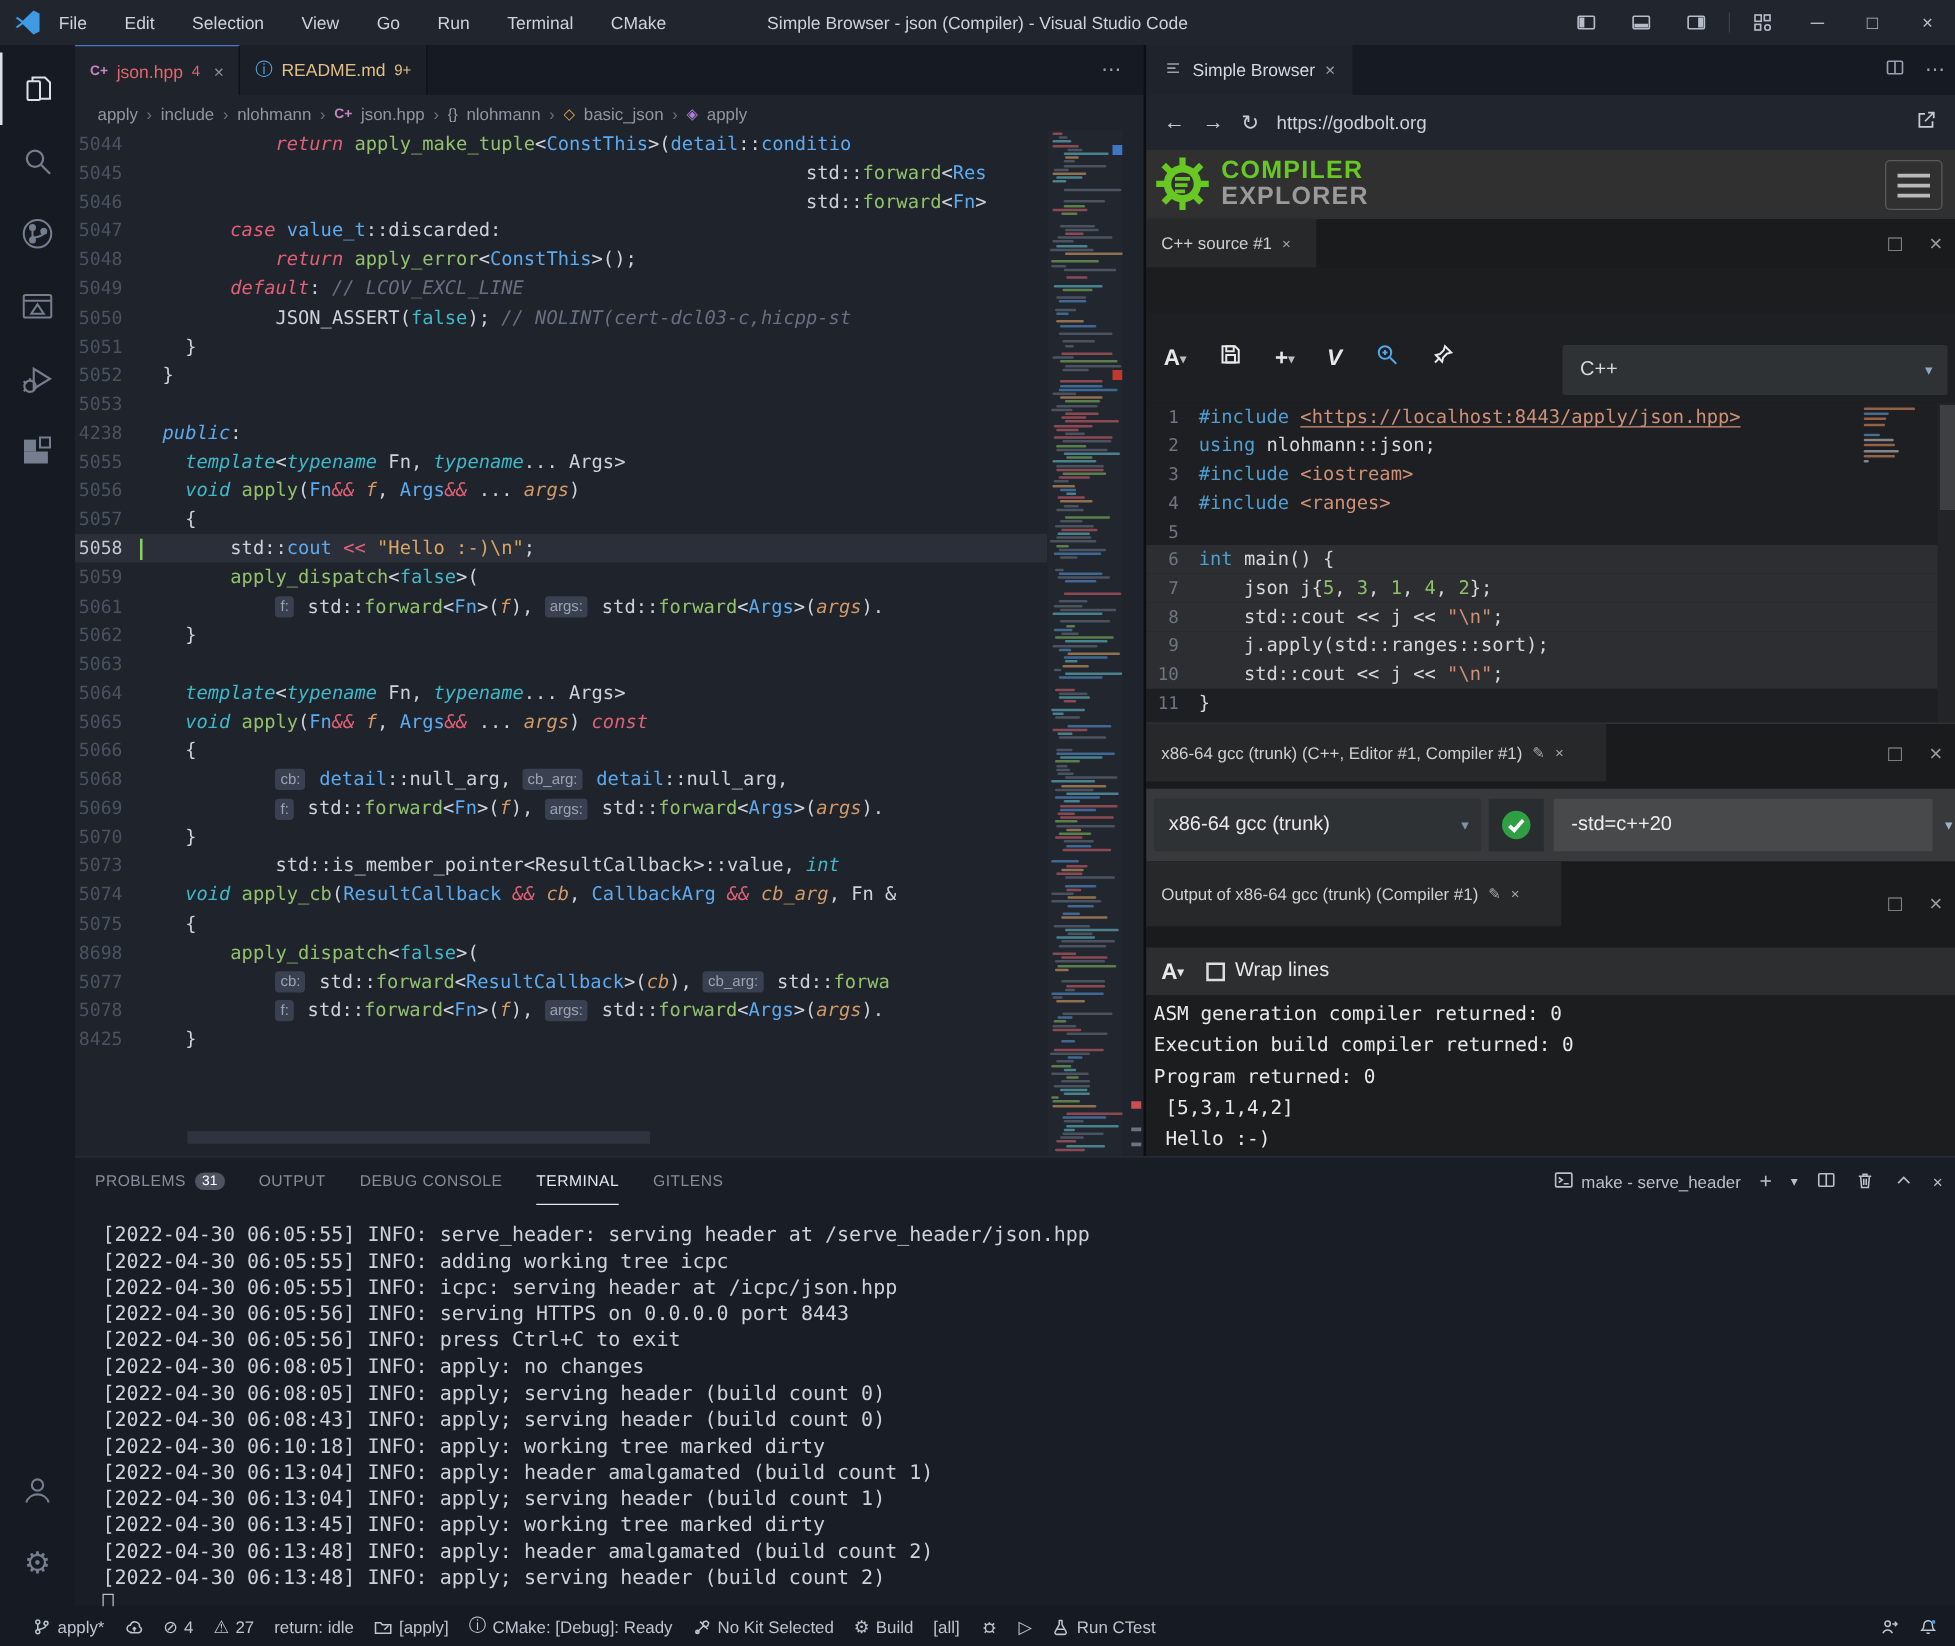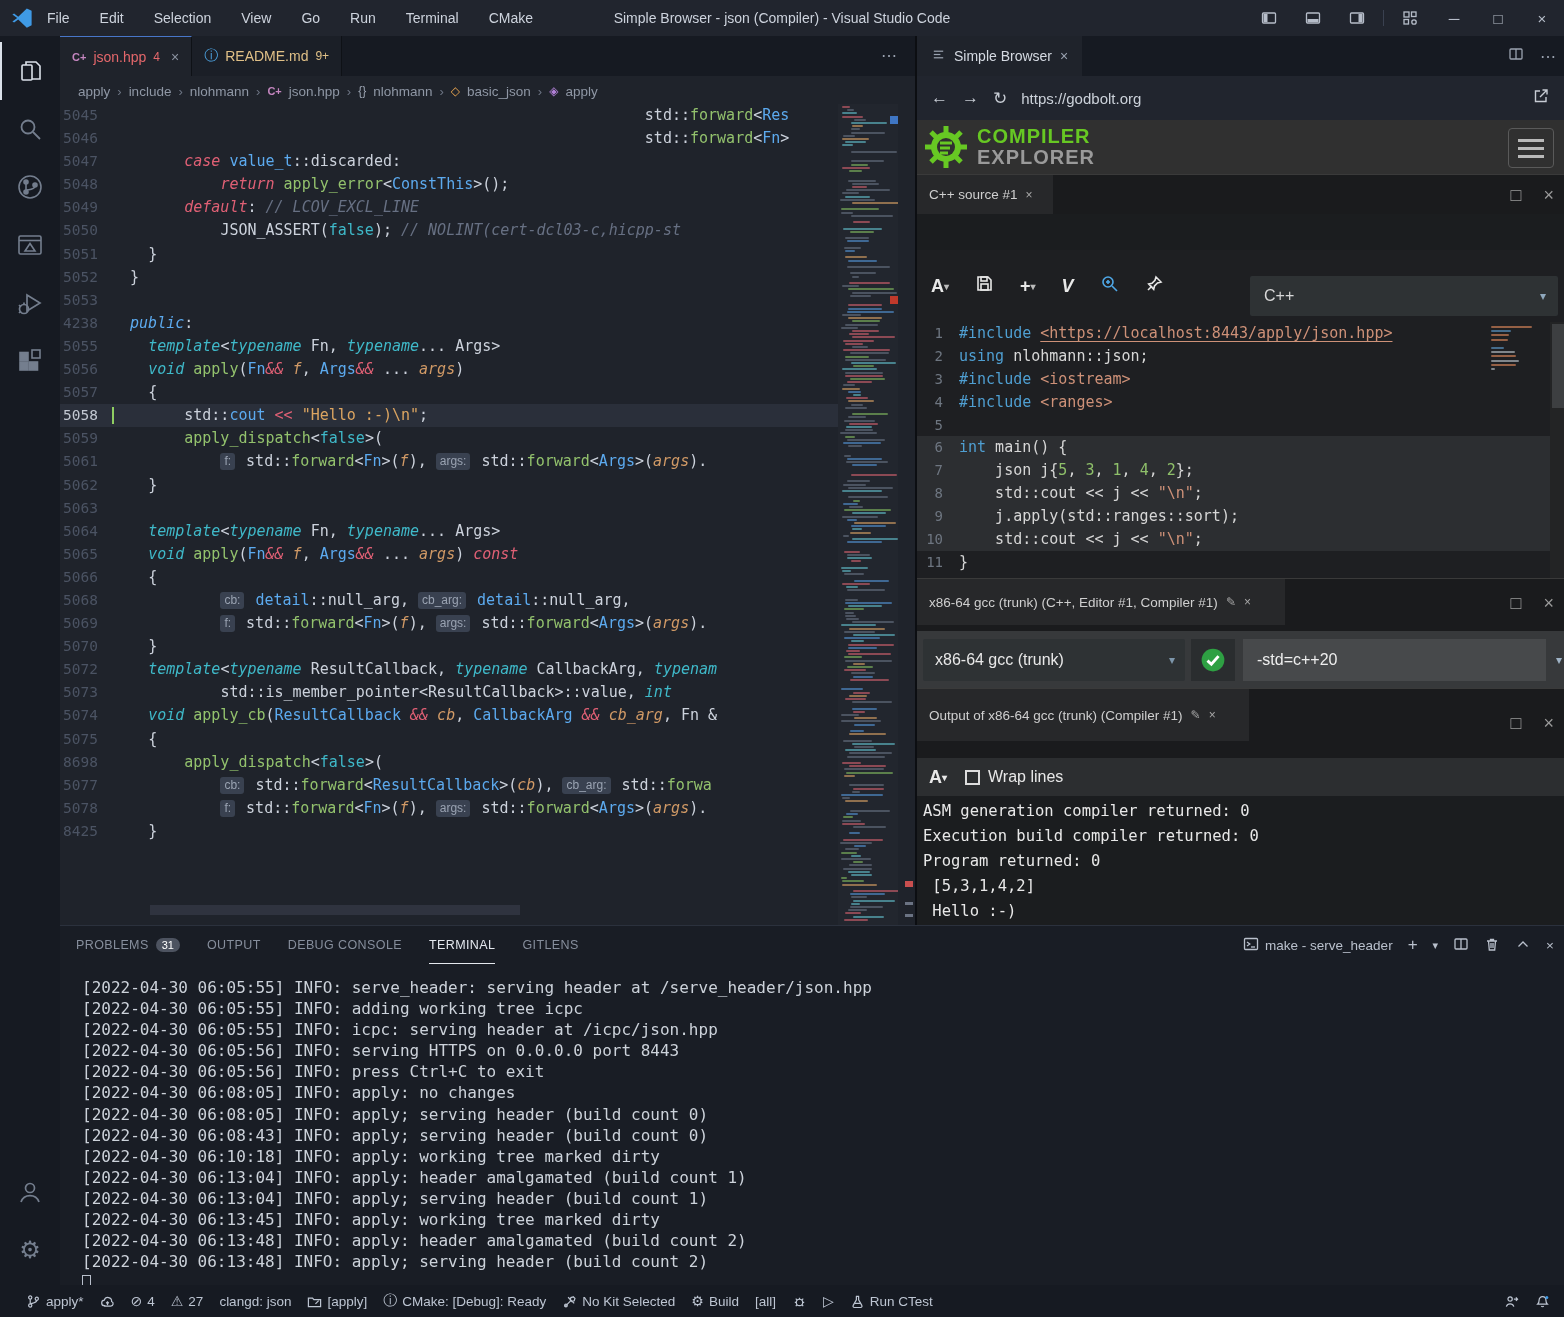--- a/index.html
+++ b/index.html
@@ -293,20 +293,21 @@
       <span class="bc-ico braces">{}</span>
       <span>nlohmann</span>
       <span class="bc-sep">›</span>
       <span class="bc-ico class">◇</span>
       <span>basic_json</span>
       <span class="bc-sep">›</span>
       <span class="bc-ico method">◈</span>
       <span>apply</span>
     </div>
   <div class="code-region" id="code-region">
+      <div class="code-line"><span class="ln">5044</span><span class="tk-pl">            </span><span class="tk-kw">return </span><span class="tk-fn">apply_make_tuple</span><span class="tk-pl">&lt;</span><span class="tk-ty">ConstThis</span><span class="tk-pl">&gt;(</span><span class="tk-ty">detail</span><span class="tk-pl">::</span><span class="tk-ty">conditio</span></div>
       <div class="code-line"><span class="ln">5045</span><span class="tk-pl">                                                           </span><span class="tk-pl">std::</span><span class="tk-fn">forward</span><span class="tk-pl">&lt;</span><span class="tk-ty">Res</span></div>
       <div class="code-line"><span class="ln">5046</span><span class="tk-pl">                                                           </span><span class="tk-pl">std::</span><span class="tk-fn">forward</span><span class="tk-pl">&lt;</span><span class="tk-ty">Fn</span><span class="tk-pl">&gt;</span></div>
       <div class="code-line"><span class="ln">5047</span><span class="tk-pl">        </span><span class="tk-kw">case </span><span class="tk-ty">value_t</span><span class="tk-pl">::discarded:</span></div>
       <div class="code-line"><span class="ln">5048</span><span class="tk-pl">            </span><span class="tk-kw">return </span><span class="tk-fn">apply_error</span><span class="tk-pl">&lt;</span><span class="tk-ty">ConstThis</span><span class="tk-pl">&gt;();</span></div>
       <div class="code-line"><span class="ln">5049</span><span class="tk-pl">        </span><span class="tk-kw">default</span><span class="tk-pl">: </span><span class="tk-cm">// LCOV_EXCL_LINE</span></div>
       <div class="code-line"><span class="ln">5050</span><span class="tk-pl">            </span><span class="tk-pl">JSON_ASSERT(</span><span class="tk-cy">false</span><span class="tk-pl">); </span><span class="tk-cm">// NOLINT(cert-dcl03-c,hicpp-st</span></div>
       <div class="code-line"><span class="ln">5051</span><span class="tk-pl">    </span><span class="tk-pl">}</span></div>
       <div class="code-line"><span class="ln">5052</span><span class="tk-pl">  </span><span class="tk-pl">}</span></div>
       <div class="code-line"><span class="ln">5053</span></div>
       <div class="code-line"><span class="ln">4238</span><span class="tk-pl">  </span><span class="tk-kb">public</span><span class="tk-pl">:</span></div>
@@ -317,21 +318,20 @@
       <div class="code-line"><span class="ln">5059</span><span class="tk-pl">        </span><span class="tk-fn">apply_dispatch</span><span class="tk-pl">&lt;</span><span class="tk-cy">false</span><span class="tk-pl">&gt;(</span></div>
       <div class="code-line"><span class="ln">5061</span><span class="tk-pl">            </span><span class="hint">f:</span><span class="tk-pl"> std::</span><span class="tk-fn">forward</span><span class="tk-pl">&lt;</span><span class="tk-ty">Fn</span><span class="tk-pl">&gt;(</span><span class="tk-pr">f</span><span class="tk-pl">), </span><span class="hint">args:</span><span class="tk-pl"> std::</span><span class="tk-fn">forward</span><span class="tk-pl">&lt;</span><span class="tk-ty">Args</span><span class="tk-pl">&gt;(</span><span class="tk-pr">args</span><span class="tk-pl">).</span></div>
       <div class="code-line"><span class="ln">5062</span><span class="tk-pl">    </span><span class="tk-pl">}</span></div>
       <div class="code-line"><span class="ln">5063</span></div>
       <div class="code-line"><span class="ln">5064</span><span class="tk-pl">    </span><span class="tk-kt">template</span><span class="tk-pl">&lt;</span><span class="tk-kt">typename</span><span class="tk-pl"> Fn, </span><span class="tk-kt">typename</span><span class="tk-pl">... Args&gt;</span></div>
       <div class="code-line"><span class="ln">5065</span><span class="tk-pl">    </span><span class="tk-kt">void </span><span class="tk-fn">apply</span><span class="tk-pl">(</span><span class="tk-ty">Fn</span><span class="tk-kw">&amp;&amp;</span><span class="tk-pr"> f</span><span class="tk-pl">, </span><span class="tk-ty">Args</span><span class="tk-kw">&amp;&amp;</span><span class="tk-pl"> ... </span><span class="tk-pr">args</span><span class="tk-pl">) </span><span class="tk-kw">const</span></div>
       <div class="code-line"><span class="ln">5066</span><span class="tk-pl">    </span><span class="tk-pl">{</span></div>
       <div class="code-line"><span class="ln">5068</span><span class="tk-pl">            </span><span class="hint">cb:</span><span class="tk-pl"> </span><span class="tk-ty">detail</span><span class="tk-pl">::null_arg, </span><span class="hint">cb_arg:</span><span class="tk-pl"> </span><span class="tk-ty">detail</span><span class="tk-pl">::null_arg,</span></div>
       <div class="code-line"><span class="ln">5069</span><span class="tk-pl">            </span><span class="hint">f:</span><span class="tk-pl"> std::</span><span class="tk-fn">forward</span><span class="tk-pl">&lt;</span><span class="tk-ty">Fn</span><span class="tk-pl">&gt;(</span><span class="tk-pr">f</span><span class="tk-pl">), </span><span class="hint">args:</span><span class="tk-pl"> std::</span><span class="tk-fn">forward</span><span class="tk-pl">&lt;</span><span class="tk-ty">Args</span><span class="tk-pl">&gt;(</span><span class="tk-pr">args</span><span class="tk-pl">).</span></div>
       <div class="code-line"><span class="ln">5070</span><span class="tk-pl">    </span><span class="tk-pl">}</span></div>
-      <div class="code-line"><span class="ln">5072</span><span class="tk-pl">    </span><span class="tk-kt">template</span><span class="tk-pl">&lt;</span><span class="tk-kt">typename</span><span class="tk-pl"> ResultCallback, </span><span class="tk-kt">typename</span><span class="tk-pl"> CallbackArg, </span><span class="tk-kt">typenam</span></div>
       <div class="code-line"><span class="ln">5073</span><span class="tk-pl">            </span><span class="tk-pl">std::is_member_pointer&lt;ResultCallback&gt;::value, </span><span class="tk-kt">int</span></div>
       <div class="code-line"><span class="ln">5074</span><span class="tk-pl">    </span><span class="tk-kt">void </span><span class="tk-fn">apply_cb</span><span class="tk-pl">(</span><span class="tk-ty">ResultCallback</span><span class="tk-pl"> </span><span class="tk-kw">&amp;&amp;</span><span class="tk-pr"> cb</span><span class="tk-pl">, </span><span class="tk-ty">CallbackArg</span><span class="tk-pl"> </span><span class="tk-kw">&amp;&amp;</span><span class="tk-pr"> cb_arg</span><span class="tk-pl">, Fn &amp;</span></div>
       <div class="code-line"><span class="ln">5075</span><span class="tk-pl">    </span><span class="tk-pl">{</span></div>
       <div class="code-line"><span class="ln">8698</span><span class="tk-pl">        </span><span class="tk-fn">apply_dispatch</span><span class="tk-pl">&lt;</span><span class="tk-cy">false</span><span class="tk-pl">&gt;(</span></div>
       <div class="code-line"><span class="ln">5077</span><span class="tk-pl">            </span><span class="hint">cb:</span><span class="tk-pl"> std::</span><span class="tk-fn">forward</span><span class="tk-pl">&lt;</span><span class="tk-ty">ResultCallback</span><span class="tk-pl">&gt;(</span><span class="tk-pr">cb</span><span class="tk-pl">), </span><span class="hint">cb_arg:</span><span class="tk-pl"> std::</span><span class="tk-fn">forwa</span></div>
       <div class="code-line"><span class="ln">5078</span><span class="tk-pl">            </span><span class="hint">f:</span><span class="tk-pl"> std::</span><span class="tk-fn">forward</span><span class="tk-pl">&lt;</span><span class="tk-ty">Fn</span><span class="tk-pl">&gt;(</span><span class="tk-pr">f</span><span class="tk-pl">), </span><span class="hint">args:</span><span class="tk-pl"> std::</span><span class="tk-fn">forward</span><span class="tk-pl">&lt;</span><span class="tk-ty">Args</span><span class="tk-pl">&gt;(</span><span class="tk-pr">args</span><span class="tk-pl">).</span></div>
       <div class="code-line"><span class="ln">8425</span><span class="tk-pl">    </span><span class="tk-pl">}</span></div>
     </div>
   <div class="minimap" id="minimap">
       <span class="mm-bar" style="top: 2px; left: 4.09485px; width: 7.92277px; background: rgb(176, 85, 97); opacity: 0.75;"></span>
@@ -830,21 +830,21 @@
       </span>
       <span class="sb-item">
         <span class="glyph">⊘</span>
         <span>4</span>
       </span>
       <span class="sb-item">
         <span class="glyph">⚠</span>
         <span>27</span>
       </span>
       <span class="sb-item">
-        <span>clangd: json</span>
+        <span>return: idle</span>
       </span>
       <span class="sb-item">
         <span style="display: flex;">
           <svg viewBox="0 0 16 16" fill="none" stroke="currentColor" stroke-width="1.3">
             <path d="M1.5 4.5h4.4l1.4 1.6h7.2v7.4h-13z"></path>
             <line x1="9" y1="10.5" x2="12.5" y2="7"></line>
           </svg>
         </span>
         <span>[apply]</span>
       </span>

